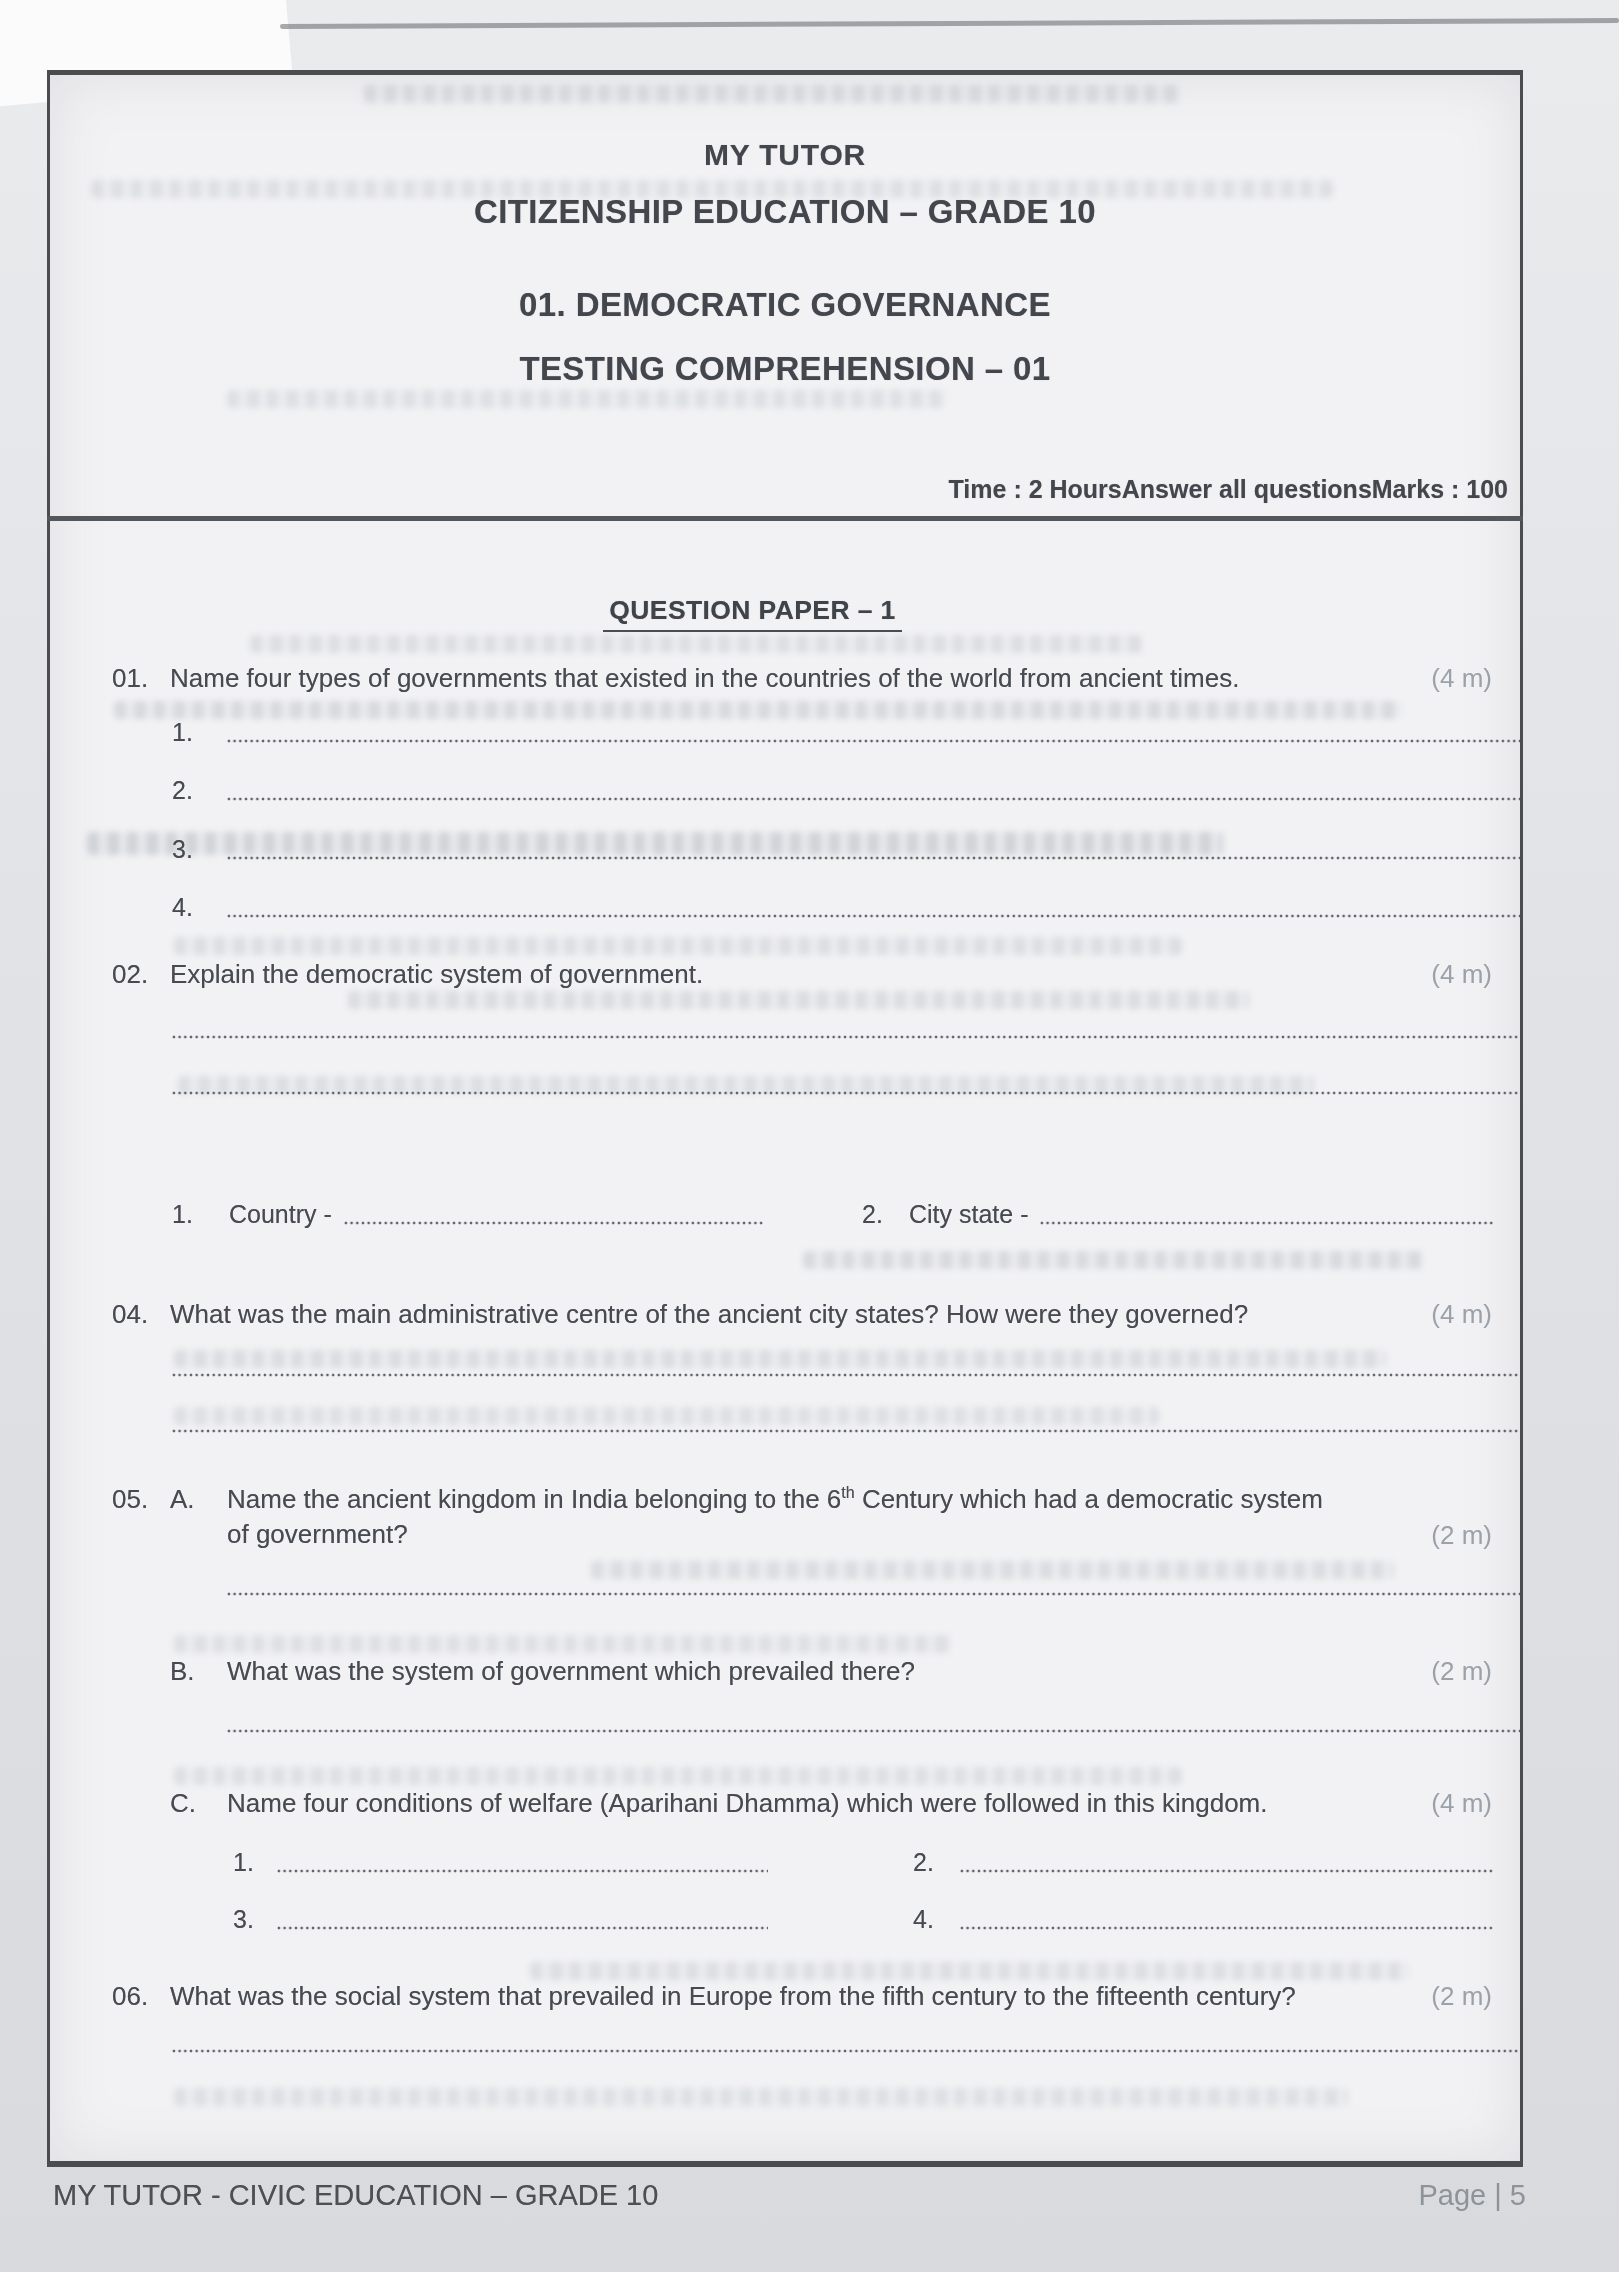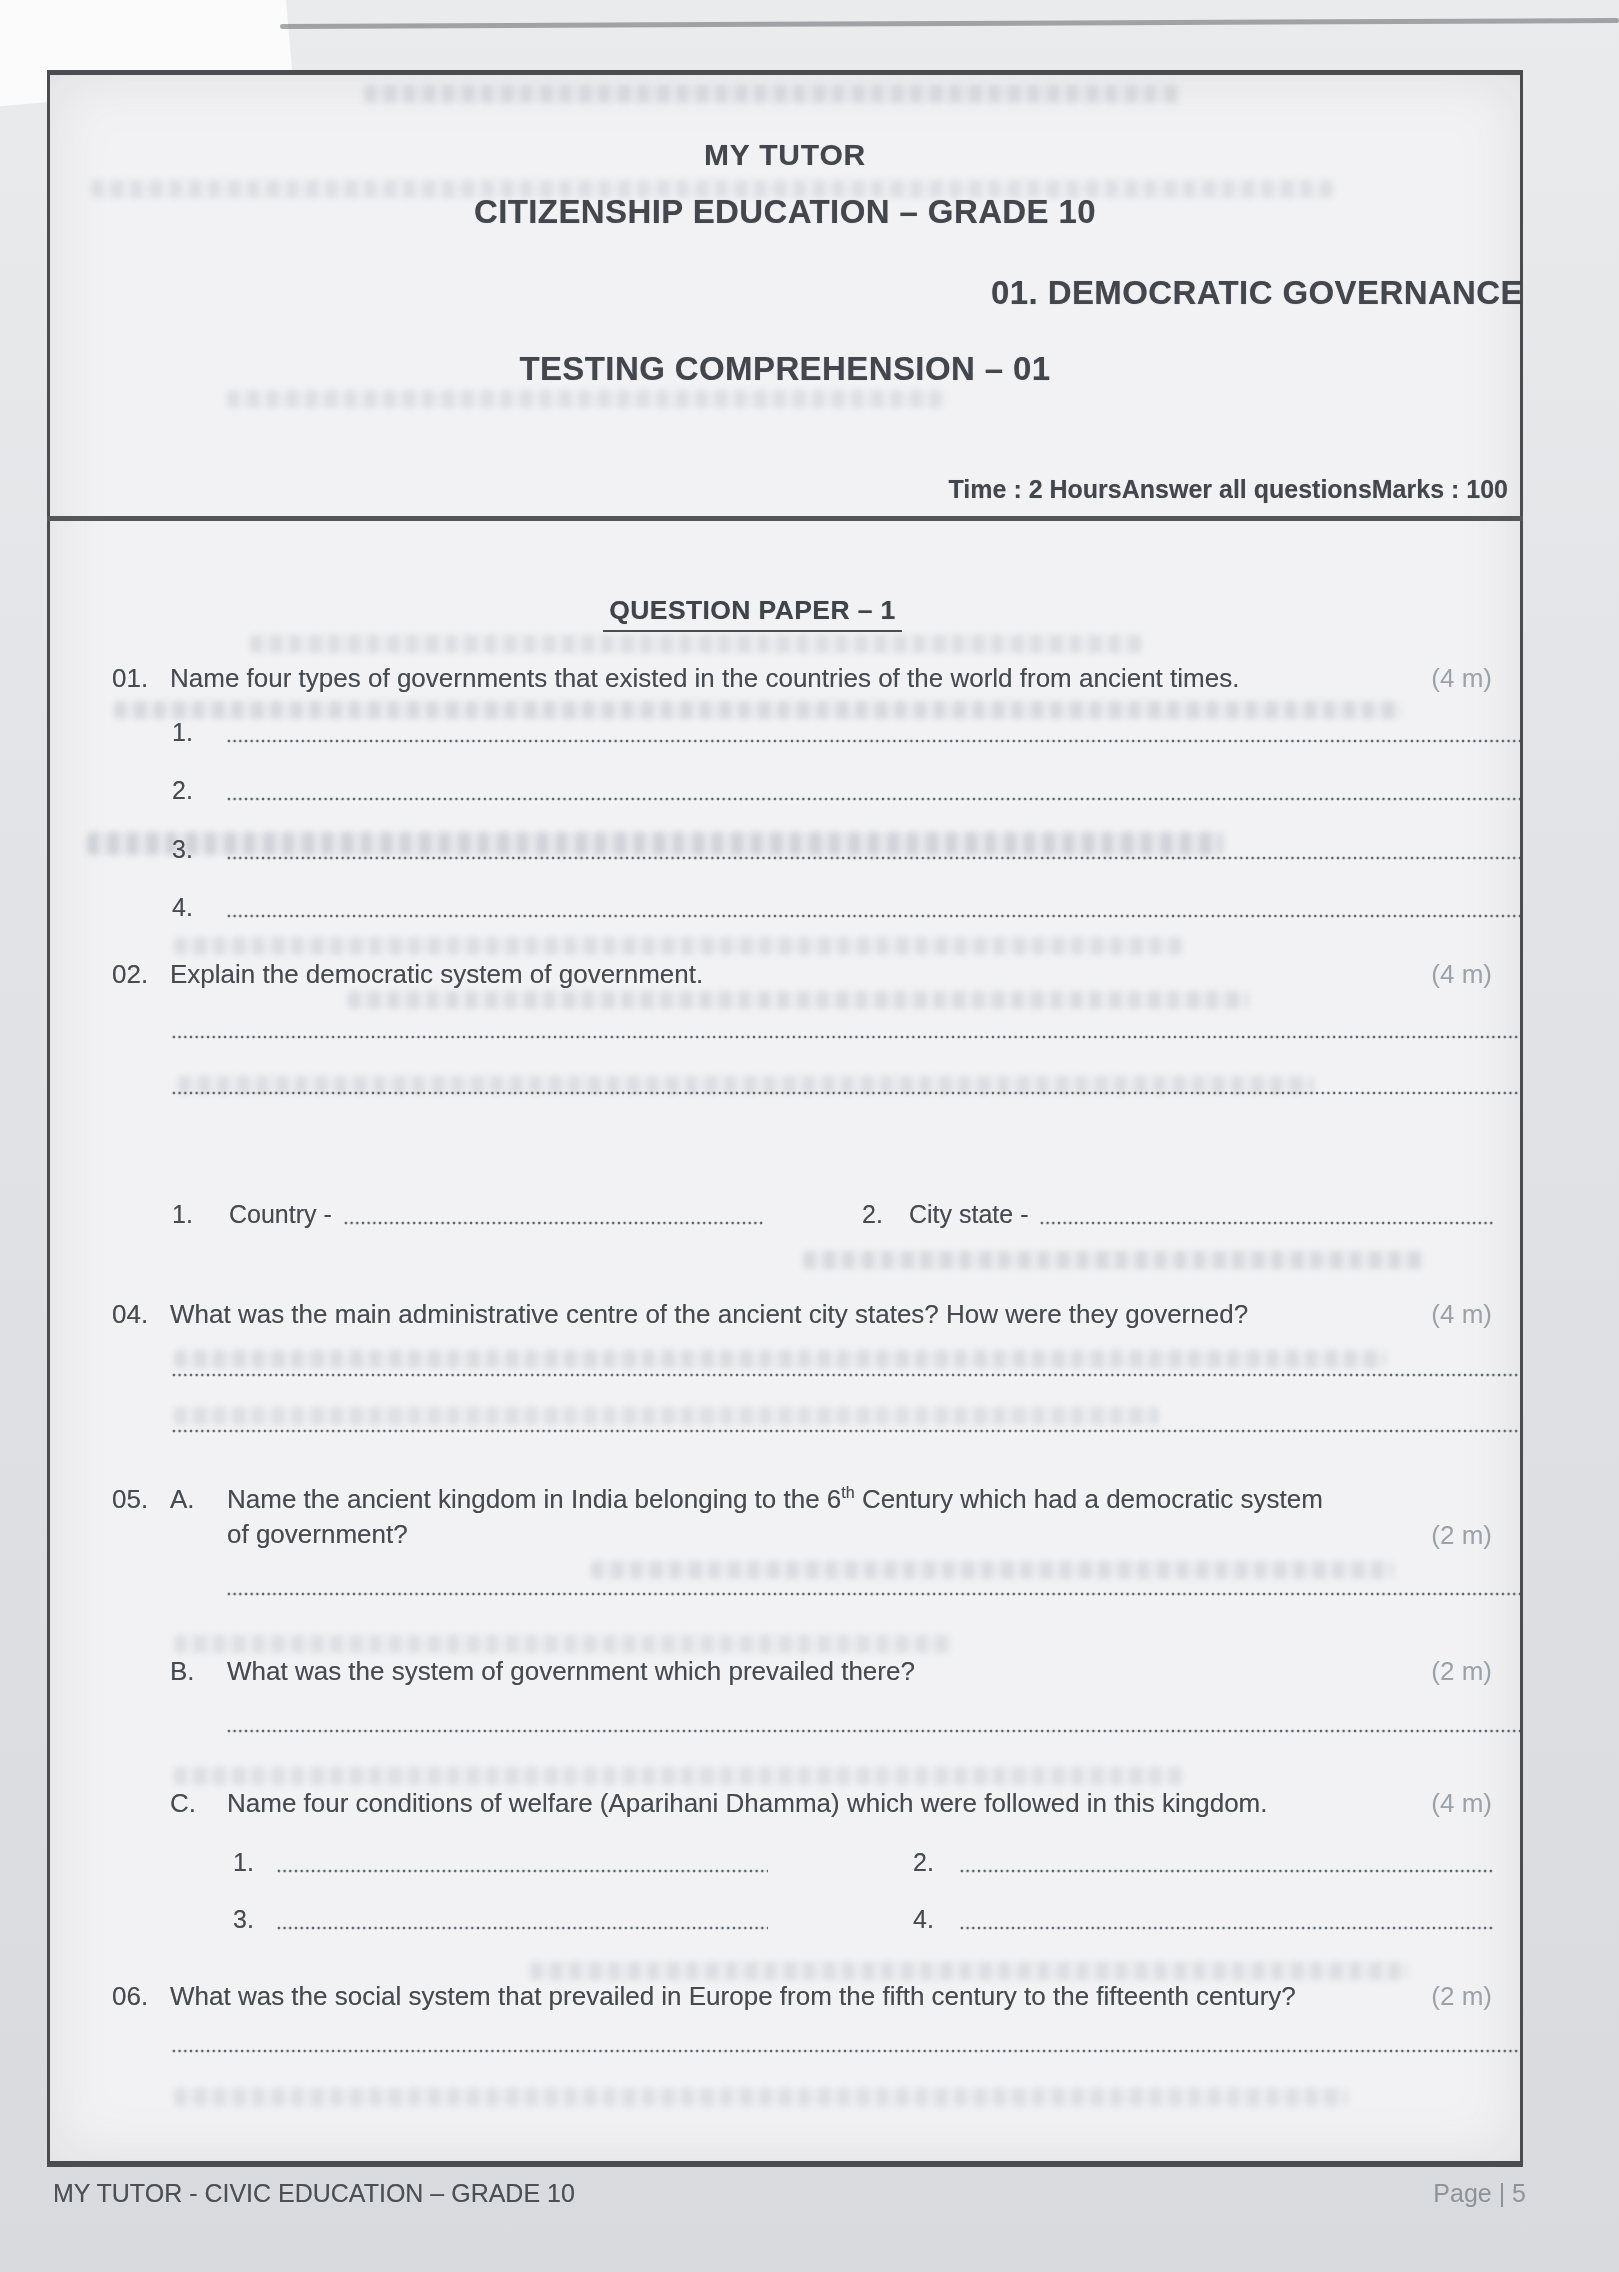--- a/index.html
+++ b/index.html
@@ -16,21 +16,21 @@
   .top-band{position:absolute;left:280px;top:21px;width:1339px;height:5.3px;
     background:#63666a;opacity:.55;transform:rotate(-0.25deg);border-radius:2.3px;}
   .paper-box{position:absolute;left:47px;top:70px;width:1476px;height:2097px;
     box-sizing:border-box;background:#f2f2f4;
     border:3.8px solid #4a4c50;border-top-width:5.3px;border-bottom-width:6px;
     box-shadow:inset 0 0 61px rgba(110,112,125,.14);}
   .hdr{position:absolute;left:47px;width:1476px;text-align:center;
     font-weight:700;color:#43474d;text-shadow:0 0 0.8px rgba(67,71,77,.45);}
   .hdr-school{top:138px;font-size:30px;letter-spacing:0.8px;}
   .hdr-subject{top:193px;font-size:33px;letter-spacing:0.4px;}
-  .hdr-unit{top:274px;font-size:33px;letter-spacing:0.4px;text-align:right;}
+  .hdr-unit{top:286px;font-size:33px;letter-spacing:0.4px;}
   .hdr-paper{top:350px;font-size:33px;letter-spacing:0.4px;}
   .info-row{position:absolute;top:475px;left:72px;width:1436px;display:flex;
     justify-content:flex-end;font-size:25px;font-weight:700;color:#43474d;
     text-shadow:0 0 0.8px rgba(67,71,77,.4);}
   .sep-line{position:absolute;top:516px;left:47px;width:1476px;height:4.5px;background:#53565b;}
   .section-title-wrap{position:absolute;top:595px;left:47px;width:1411px;text-align:center;}
   .section-title{display:inline-block;font-size:26.5px;font-weight:700;letter-spacing:0.4px;
     color:#3f434a;padding:0 6px 3.8px;border-bottom:2.3px solid #4a4e54;
     text-shadow:0 0 0.8px rgba(63,67,74,.45);}
   .qrow{position:absolute;left:112px;width:1380px;display:flex;align-items:flex-start;
@@ -60,21 +60,21 @@
   .q3-items .dots{flex:1;margin-bottom:4.5px;}
   .c-items{position:absolute;left:233px;width:1261px;display:flex;align-items:flex-end;
     font-size:25px;text-shadow:0 0 0.6px rgba(71,75,81,.5);}
   .c-items .g1{flex:0 0 535px;display:flex;align-items:flex-end;}
   .c-items .gap{flex:0 0 145px;}
   .c-items .g2{flex:1;display:flex;align-items:flex-end;}
   .c-items .n1{flex:0 0 44px;}
   .c-items .n2{flex:0 0 47px;}
   .c-items .dots{flex:1;margin-bottom:4.5px;}
   .footer-row{position:absolute;top:2179px;left:53px;width:1473px;display:flex;
-    justify-content:space-between;font-size:25px;}
+    justify-content:space-between;font-size:29px;}
   .footer-left{color:#4b5055;text-shadow:0 0 0.6px rgba(75,80,85,.5);}
   .footer-right{color:#8d939b;text-align:center;}
   .smudge{position:absolute;height:18px;border-radius:4.5px;filter:blur(3px);opacity:.14;
     background:repeating-linear-gradient(90deg,#4e5a6e 0 12px,rgba(78,90,110,.25) 12px 19.7px,
       #4e5a6e 19.7px 33px,rgba(78,90,110,.1) 33px 39px);}
 </style>
 </head>
 <body>
 
 <div id="canvas">

